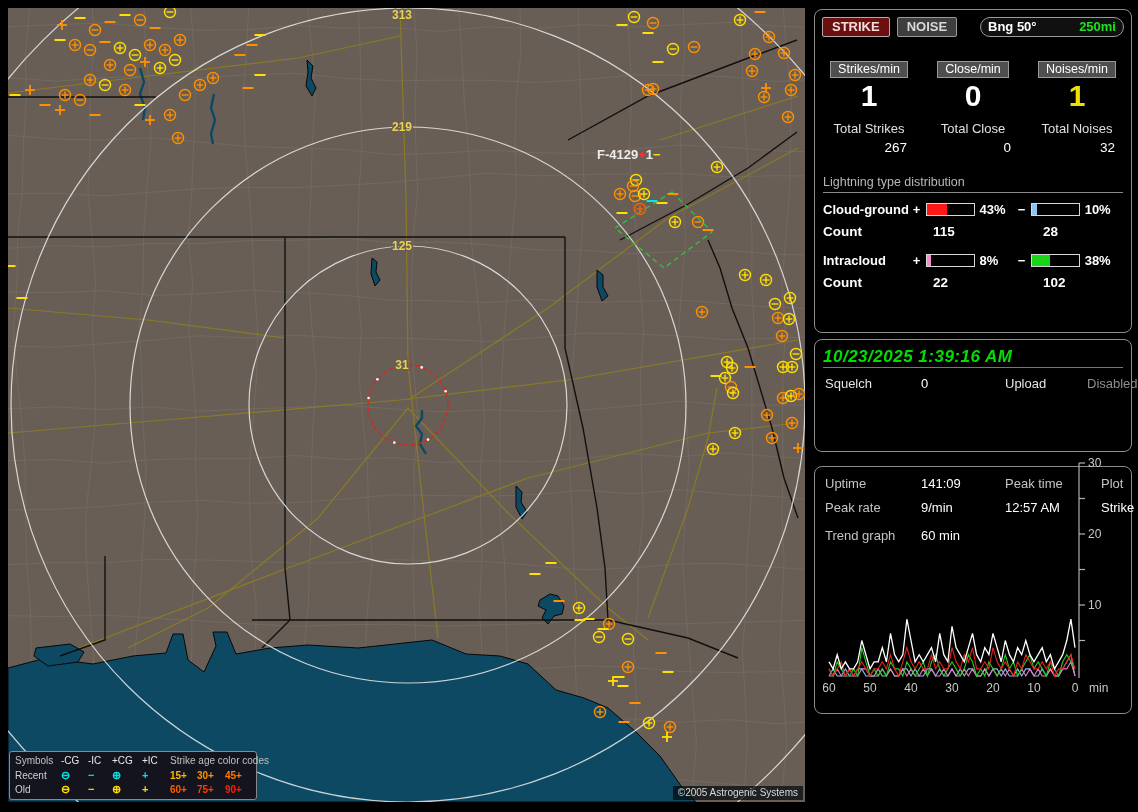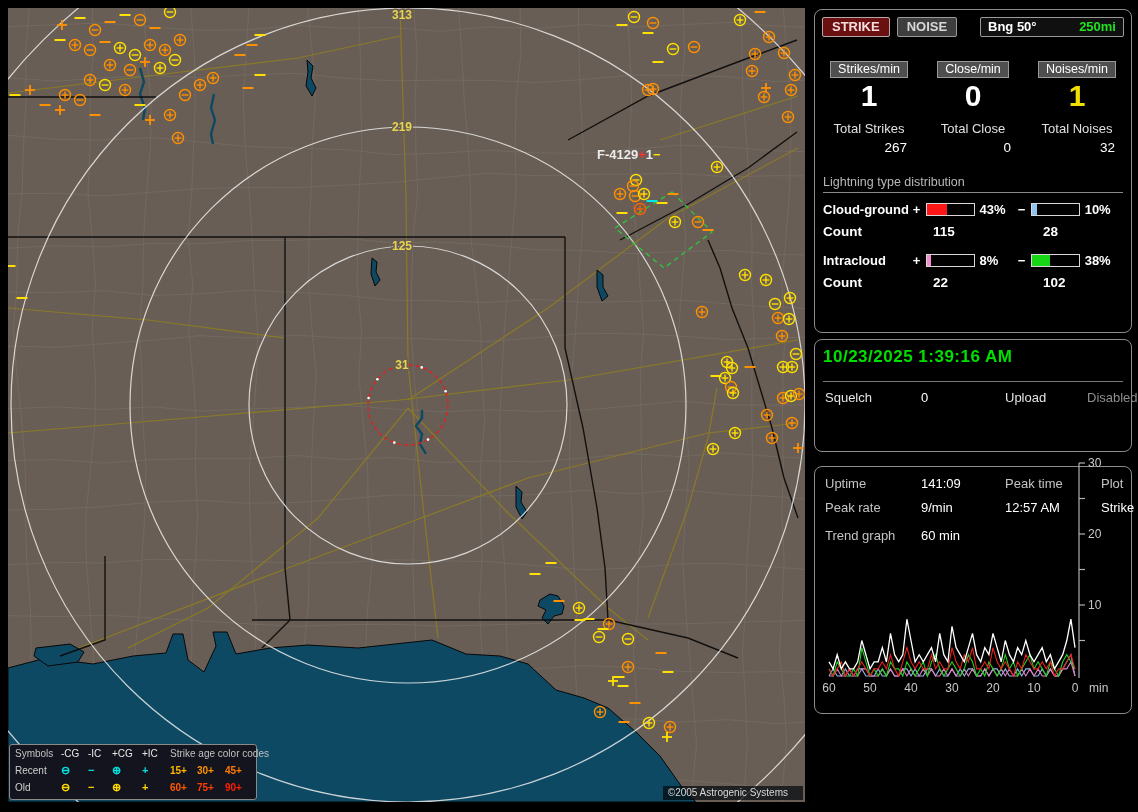--- a/index.html
+++ b/index.html
@@ -2,47 +2,47 @@
 <html><head>
 <meta charset="utf-8">
 <style>
   html,body{margin:0;padding:0;background:#000;width:1138px;height:812px;overflow:hidden;
     font-family:"Liberation Sans",sans-serif;-webkit-font-smoothing:antialiased;}
   #stage{position:absolute;left:0;top:0;width:1138px;height:812px;background:#000;}
 
   
   #map-wrap{position:absolute;left:8px;top:8px;width:797px;height:794px;background:#695e55;}
   #map-wrap svg{display:block;}
-  #map-legend{position:absolute;left:1px;bottom:2px;width:248px;height:56px;background:#14141e;
+  #map-legend{position:absolute;left:1px;bottom:2px;width:248px;height:49px;background:#14141e;
     border:1px solid #8a8a8a;border-radius:3px;box-sizing:border-box;padding:2px 4px 1px 5px;
     font-size:10px;line-height:13px;color:#d0d0d0;
     display:grid;grid-template-columns:46px 27px 24px 30px 28px 27px 28px 28px;}
   #map-legend .hd{color:#c0c0c0;}
   #map-legend .typ{color:#e8e8e8;}
   #map-legend .age-hd{grid-column:6/9;color:#c0c0c0;white-space:nowrap;}
   #map-legend .gly{font-size:11px;font-weight:bold;}
   #map-legend .age{font-weight:bold;}
   #map-copy{position:absolute;right:2px;bottom:2px;background:rgba(2,8,14,0.72);color:#d8d8d8;
-    font-size:10px;padding:1px 15px 2px 5px;}
+    font-size:10px;padding:1px 5px 2px 5px;}
 
   
   #right{position:absolute;left:810px;top:0;width:328px;height:812px;color:#e8e8e8;}
   .panel{position:absolute;left:4px;width:318px;background:#000;border:1px solid #8c8c8c;
     border-radius:8px;box-sizing:border-box;}
   #panelA{top:9px;height:324px;}
   #panelB{top:339px;height:113px;}
   #panelC{top:466px;height:248px;}
 
   .btn-row{display:flex;align-items:center;margin:7px 7px 0 7px;}
   .btn{font-size:13px;font-weight:bold;padding:1px 9px 2px 9px;border-radius:2px;}
   .strike-btn{background:#6a1010;color:#f5dddd;border:1px solid #b7a7a7;}
   .noise-btn{background:#3e3e3e;color:#d8d8d8;border:1px solid #9a9a9a;margin-left:7px;}
   .btn-spacer{flex:1;}
   .bng-box{display:flex;justify-content:space-between;width:128px;background:#101010;
-    border:1px solid #9a9a9a;border-radius:2px;font-size:13px;font-weight:bold;
+    border:1px solid #9a9a9a;border-radius:10px;font-size:13px;font-weight:bold;
     padding:1px 7px 2px 7px;color:#fff;}
   .bng-range{color:#20e020;}
 
   .counters{display:grid;grid-template-columns:1fr 1fr 1fr;margin-top:24px;padding:0 2px;}
   .chip{justify-self:center;background:#4f4f4f;border:1px solid #9a9a9a;border-radius:0;
     font-size:12.5px;color:#fff;padding:0 7px 1px 7px;}
   .rate{font-size:30px;font-weight:bold;text-align:center;margin-top:1px;color:#fff;height:36px;}
   .tot-label{font-size:13px;color:#e0e0e0;text-align:center;margin-top:6px;}
   .tot-val{font-size:13.5px;color:#fff;text-align:right;padding-right:14px;margin-top:4px;}
 
@@ -52,21 +52,21 @@
   .dlabel{width:96px;}
   .dsign{width:14px;}
   .dbar{width:50px;height:11px;border:1px solid #d8d8d8;background:#000;margin-right:5px;}
   .dbar i{display:block;height:100%;}
   .dpct{width:41px;}
   .crow{display:flex;margin:7px 8px 0 8px;font-size:13.5px;font-weight:bold;color:#fff;}
   .clabel{width:110px;}
   .cv1{width:110px;}
 
   .date-hd{margin:7px 8px 0 8px;color:#00e000;font-weight:bold;font-size:17px;
-    border-bottom:1px solid #777;padding-bottom:14px;letter-spacing:0.5px;}
+    border-bottom:1px solid #777;padding-bottom:0;letter-spacing:0.5px;font-style:italic;}
   .srow{display:grid;grid-template-columns:96px 84px 82px 1fr;margin:8px 10px 0 10px;
     font-size:13px;color:#e4e4e4;}
   .srow .val{color:#fff;}
   .val-gray{color:#8e8e8e !important;}
   .val-green{color:#20e020 !important;}
 
   .urow{display:grid;grid-template-columns:96px 84px 96px 1fr;margin:9px 10px 0 10px;
     font-size:13px;color:#c4c4c4;}
   .urow .val{color:#fff;}
   #trend-svg{position:absolute;left:2px;bottom:3px;}

